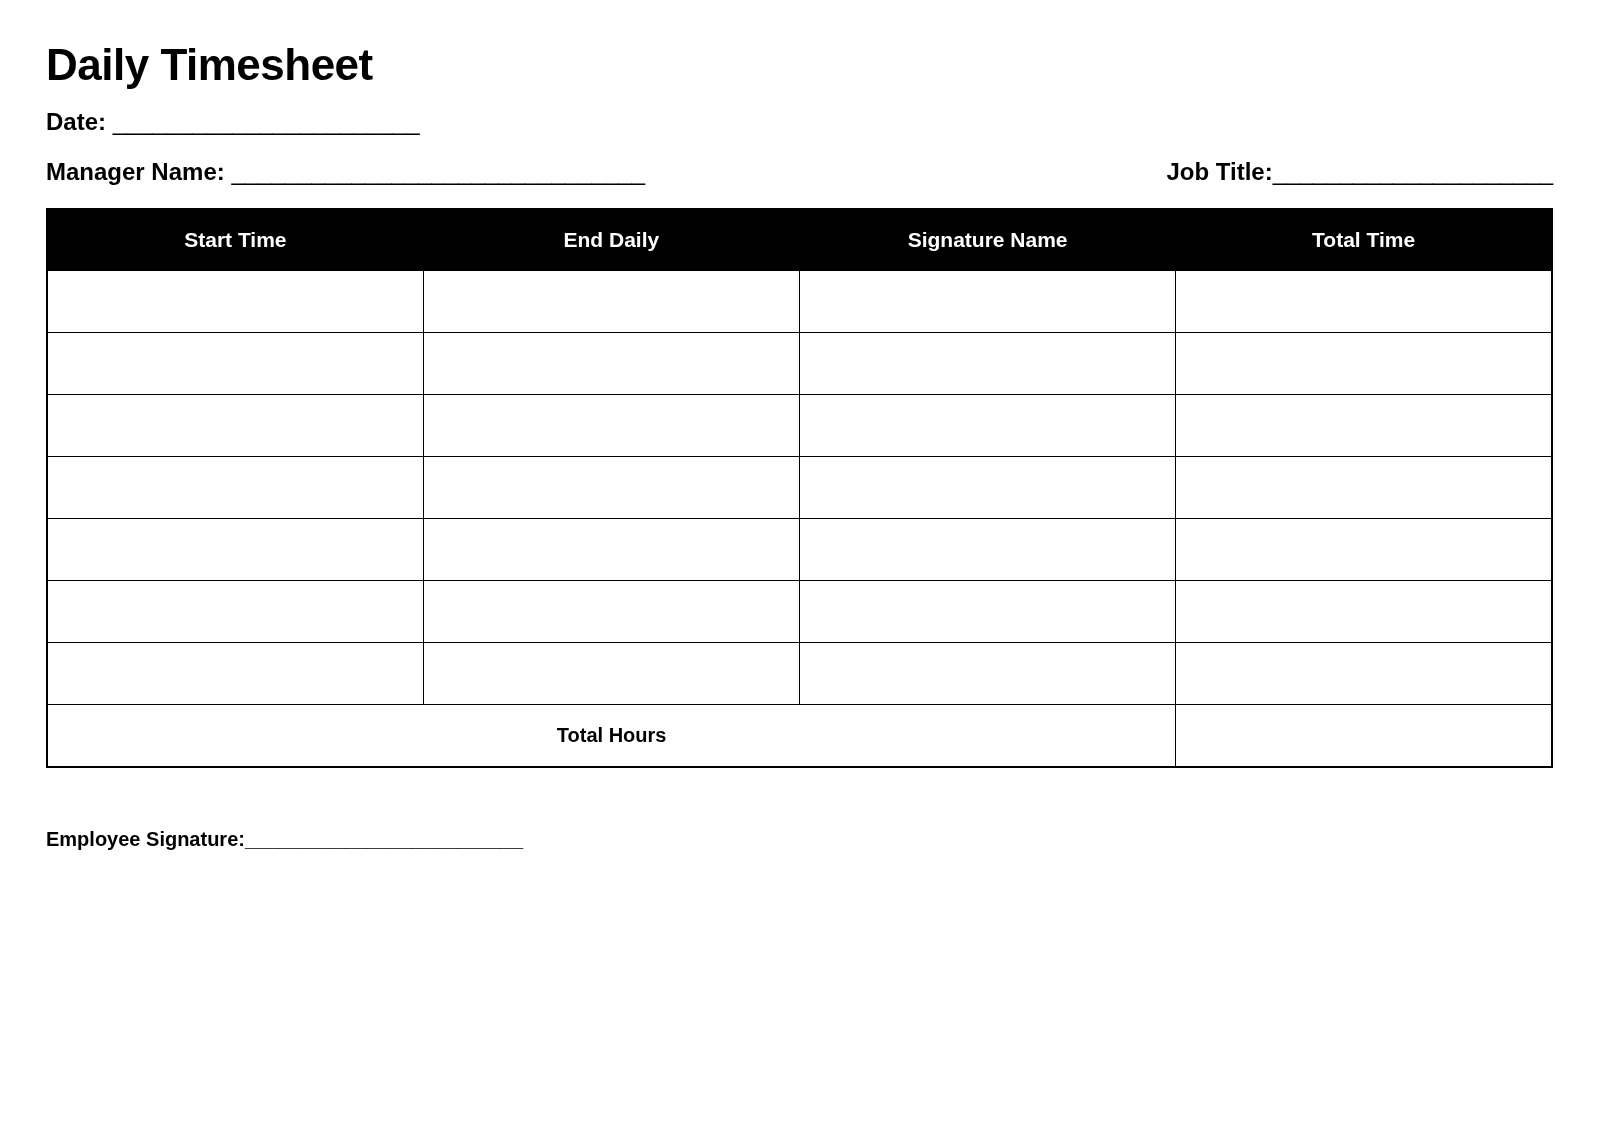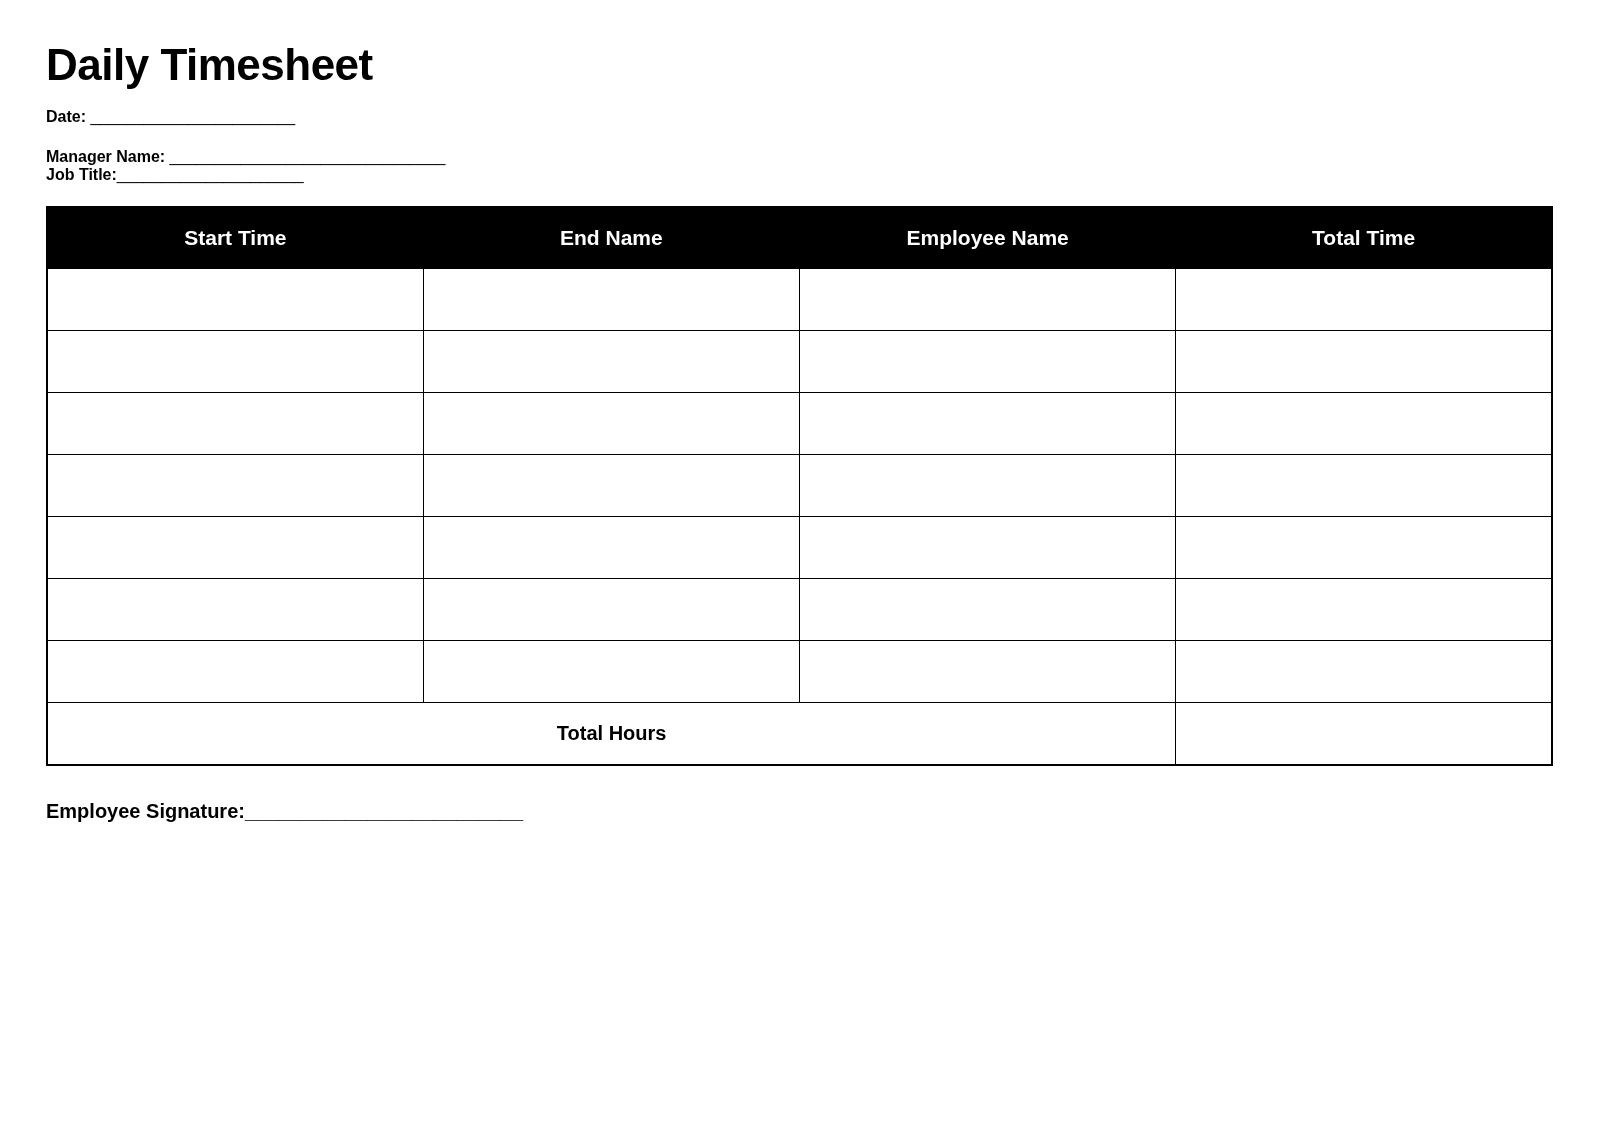--- a/index.html
+++ b/index.html
@@ -13,24 +13,23 @@
   .title {
     text-align: left;
     font-size: 44px;
     font-weight: 900;
     letter-spacing: -0.5px;
     margin-bottom: 18px;
   }
   .info-row {
     display: flex;
     justify-content: space-between;
-    font-size: 16px;
+    font-size: 24px;
     font-weight: 700;
     margin-bottom: 22px;
-    flex-direction: column;
   }
   .info-row span.line {
     font-weight: 400;
   }
   table.timesheet {
     width: 100%;
     border-collapse: collapse;
     table-layout: fixed;
     border: 2px solid #000;
   }
@@ -50,21 +49,21 @@
   .totalcell {
     text-align: center;
     font-size: 20px;
     font-weight: 700;
   }
   .sig-row {
     display: flex;
     justify-content: space-between;
     font-size: 20px;
     font-weight: 700;
-    margin-top: 34px;
+    margin-top: 60px;
   }
 </style>
 </head>
 <body>
 
 <div class="title">Daily Timesheet</div>
 
 <div class="info-row">
   <div>
     <span>Date: </span><span class="line">_______________________</span>
@@ -77,22 +76,22 @@
   </div>
   <div>
     <span>Job Title:</span><span class="line">_____________________</span>
   </div>
 </div>
 
 <table class="timesheet">
   <thead>
     <tr>
       <th>Start Time</th>
-      <th>End Name</th>
-      <th>Employee Name</th>
+      <th>End Daily</th>
+      <th>Signature Name</th>
       <th>Total Time</th>
     </tr>
   </thead>
   <tbody id="tsbody">
   <tr>
         <td></td>
         <td></td>
         <td></td>
         <td></td>
       </tr>

